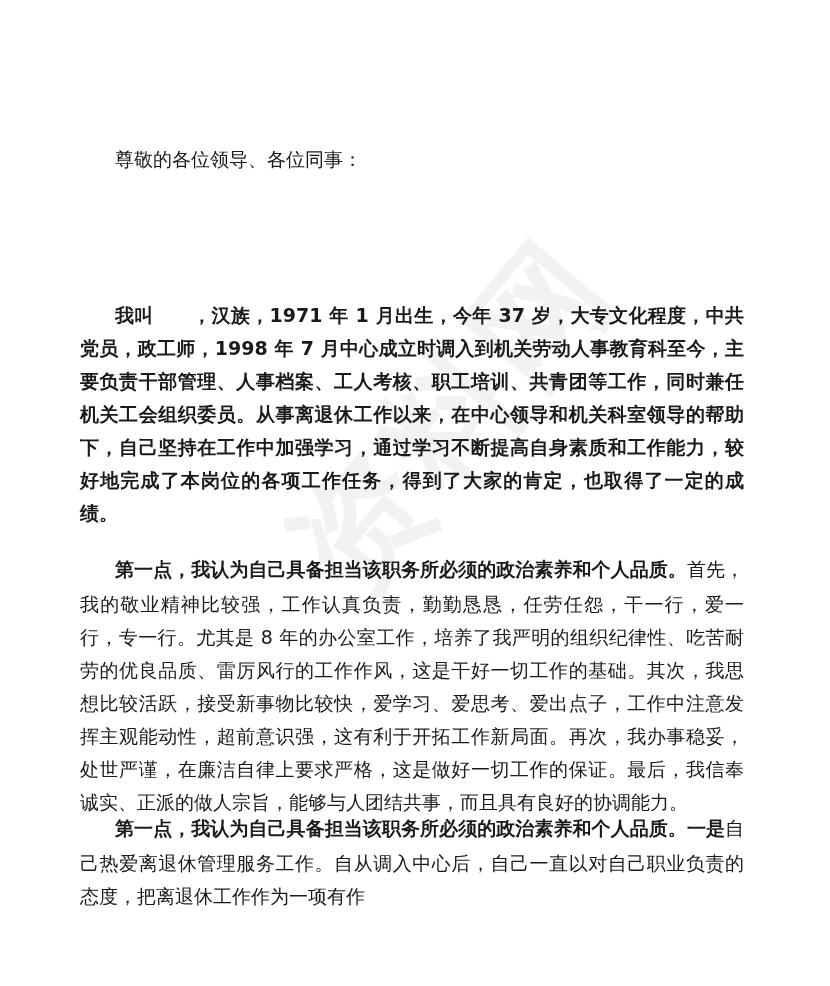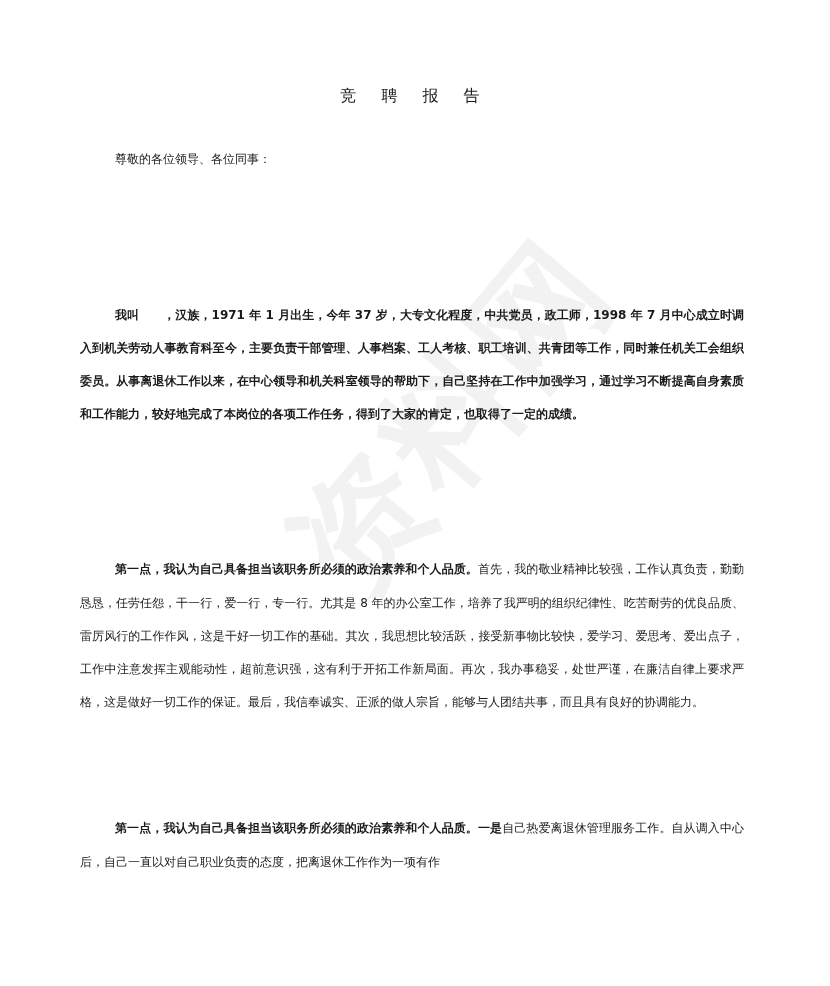--- a/index.html
+++ b/index.html
@@ -1,34 +1,33 @@
 <!DOCTYPE html>
 <html><head>
 <meta charset="utf-8">
 <style>
   html, body { margin: 0; padding: 0; background: #ffffff; }
   body { width: 830px; height: 986px; position: relative; overflow: hidden;
          font-family: "DejaVu Sans", "Liberation Sans", sans-serif; color: #1a1a1a; }
   .page { position: absolute; left: 0; top: 0; width: 830px; height: 986px; }
   .title { position: absolute; top: 86px; left: 0; width: 830px; text-align: center;
            font-size: 16px; letter-spacing: 10px; }
-  .p { position: absolute; left: 80px; width: 664px; font-size: 12px; line-height: 33px;
+  .p { position: absolute; left: 80px; width: 664px; font-size: 19px; line-height: 33px;
        text-align: justify; text-indent: 35px; }
   .bold { font-weight: bold; font-family: Liberation Mono, monospace; }
   .watermark { position: absolute; left: 250px; top: 330px; font-size: 130px; font-weight: bold;
                color: rgba(0,0,0,0.05); transform: rotate(-50deg); transform-origin: center;
                pointer-events: none; white-space: nowrap; letter-spacing: 6px; }
 </style>
 </head>
 <body>
 
 <div class="page">
   <div class="watermark">资料网</div>
 
-  <div class="title">竞 聘 报 告</div>
 
   <div class="p" style="top:143px;">
     <span>尊敬的各位领导、各位同事：</span>
   </div>
 
 
   <div class="p" style="top:299px;font-weight:bold;">
     <span>我叫　　，汉族，1971 年 1 月出生，今年 37 岁，大专文化程度，中共党员，政工师，1998 年 7 月中心成立时调入到机关劳动人事教育科至今，主要负责干部管理、人事档案、工人考核、职工培训、共青团等工作，同时兼任机关工会组织委员。从事离退休工作以来，在中心领导和机关科室领导的帮助下，自己坚持在工作中加强学习，通过学习不断提高自身素质和工作能力，较好地完成了本岗位的各项工作任务，得到了大家的肯定，也取得了一定的成绩。</span>
   </div>
 

